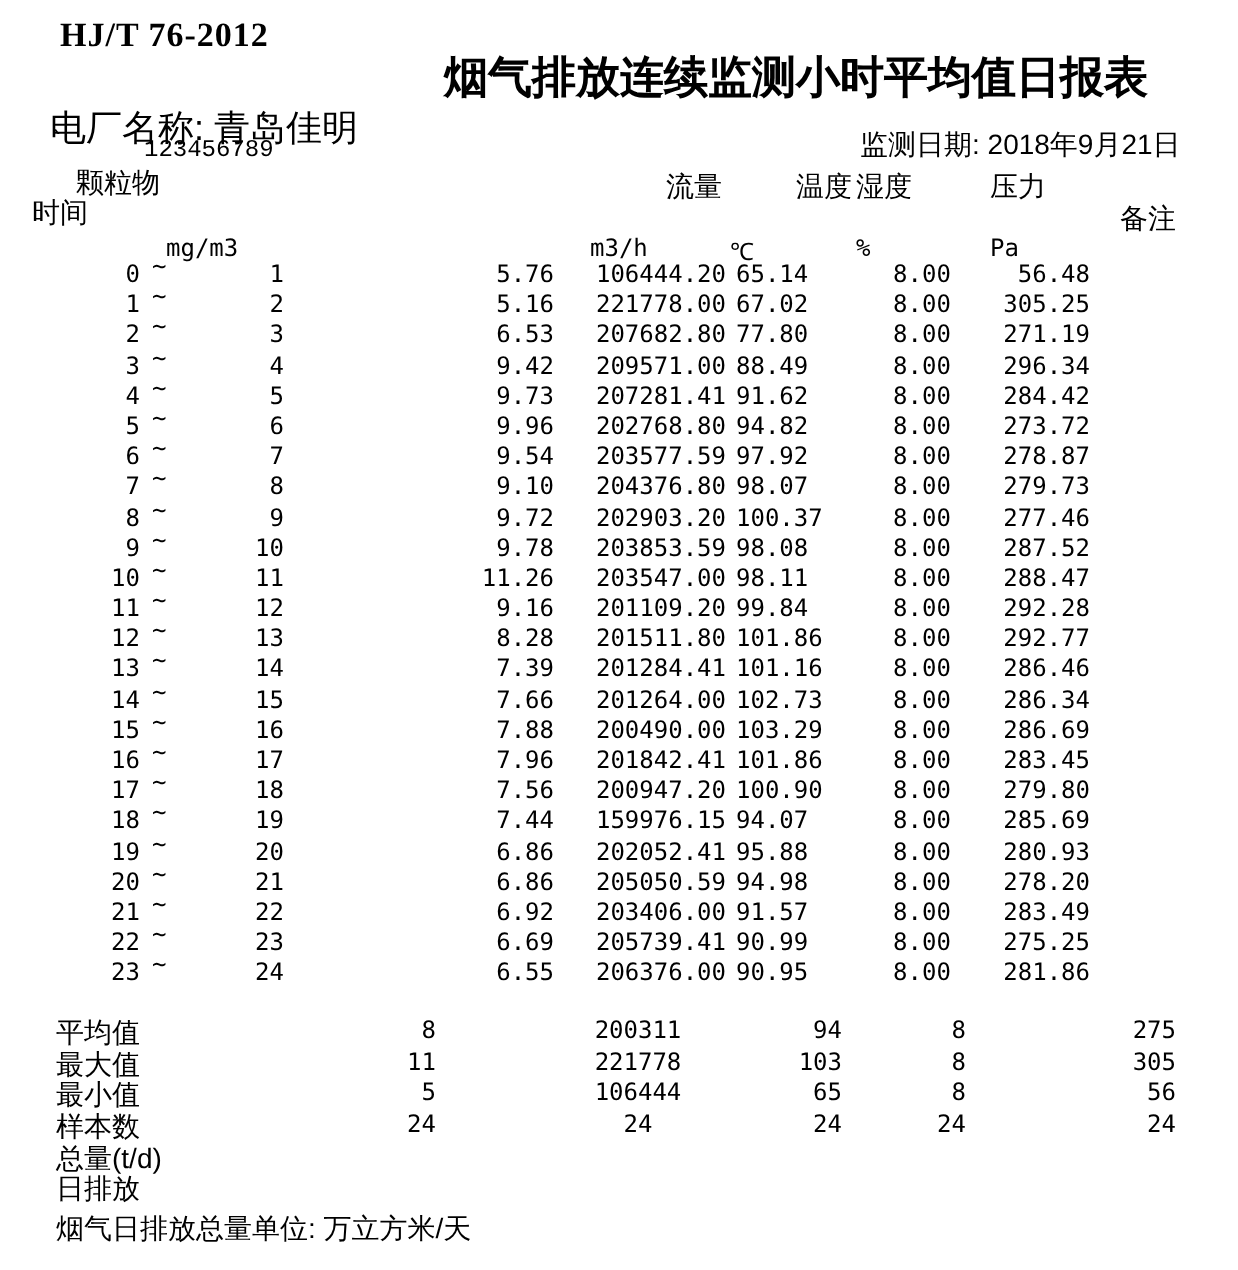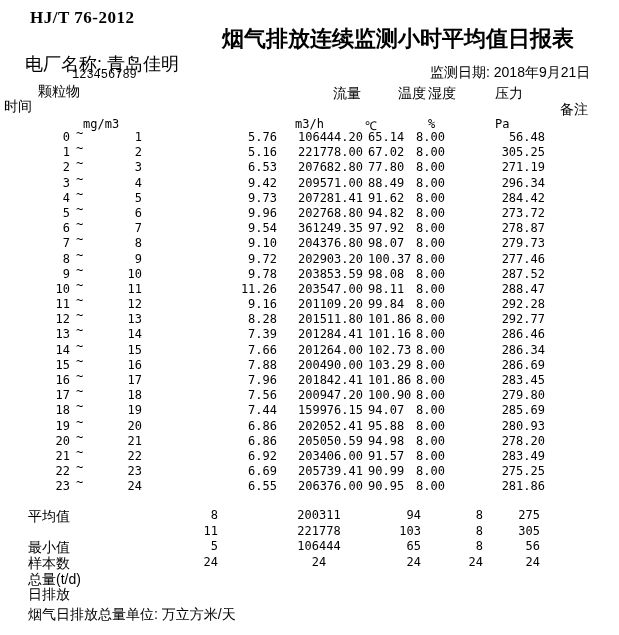--- a/index.html
+++ b/index.html
@@ -24,21 +24,21 @@
   #tick-mark  { left: 25px; top: 64px; font-size: 13px; font-family: "DejaVu Sans Mono", monospace; }
   #plant-code { left: 72px; top: 68px; font-size: 12px; font-family: Liberation Mono, monospace; }
   #date-line  { left: 430px; top: 64px; font-size: 14px; }
 
   .colhead { font-size: 14px; }
   #h-pm    { left: 38px;  top: 83px; }
   #h-flow  { left: 333px; top: 85px; }
   #h-temp  { left: 398px; top: 85px; }
   #h-hum   { left: 428px; top: 85px; }
   #h-pres  { left: 495px; top: 85px; }
-  #h-time  { left: 4px;   top: 98px; }
+  #h-time  { left: 16px;   top: 98px; }
   #h-note  { left: 560px; top: 101px; }
 
   .unit { font-size: 12px; font-family: "DejaVu Sans Mono", monospace; top: 117px; }
   #u-pm   { left: 83px; }
   #u-flow { left: 295px; }
   #u-temp { left: 365px; }
   #u-hum  { left: 428px; }
   #u-pres { left: 495px; }
 
   #hour-rows { position: absolute; left: 0; top: 130px; width: 619px; }
@@ -47,31 +47,31 @@
     position: absolute; top: 0;
     font-family: "DejaVu Sans Mono", monospace;
     font-size: 12px; white-space: pre;
   }
   .c-from  { left: 0;   width: 70px; text-align: right; }
   .c-tilde { left: 76px; width: 16px; top: -4px !important; font-size: 10px; }
   .c-to    { left: 80px; width: 62px; text-align: right; }
   .c-pm    { left: 180px; width: 97px; text-align: right; }
   .c-flow  { left: 285px; width: 78px; text-align: right; }
   .c-temp  { left: 368px; width: 50px; }
-  .c-hum   { left: 416px; width: 50px; text-align: left; }
+  .c-hum   { left: 436px; width: 50px; text-align: center; }
   .c-pres  { left: 483px; width: 62px; text-align: right; }
 
   #summary-rows { position: absolute; left: 0; top: 508px; width: 548px; }
   .srow { position: relative; height: 15.7px; }
   .s-label { left: 28px; width: 110px; font-family: "Liberation Sans", sans-serif !important; font-size: 14px !important; }
   .s-pm    { left: 128px; width: 90px; text-align: right; }
   .s-flow  { left: 280px; width: 78px; text-align: center; }
   .s-temp  { left: 371px; width: 50px; text-align: right; }
   .s-hum   { left: 433px; width: 50px; text-align: right; }
-  .s-pres  { left: 480px; width: 60px; text-align: right; }
+  .s-pres  { left: 480px; width: 60px; text-align: right; padding-left: 48px; }
 
   #foot-note { left: 28px; top: 606px; font-size: 14px; }
 </style>
 </head>
 <body>
 
 <div class="abs" id="std-number">HJ/T 76-2012</div>
 <div class="abs" id="report-title">烟气排放连续监测小时平均值日报表</div>
 
 <div class="abs" id="plant-line"><span>电厂名称:</span><span> </span><span>青岛佳明</span></div>
@@ -152,21 +152,21 @@
       <span class="c-flow">202768.80</span>
       <span class="c-temp">94.82</span>
       <span class="c-hum">8.00</span>
       <span class="c-pres">273.72</span>
     </div>
     <div class="hrow">
       <span class="c-from">6</span>
       <span class="c-tilde">~</span>
       <span class="c-to">7</span>
       <span class="c-pm">9.54</span>
-      <span class="c-flow">361249.35</span>
+      <span class="c-flow">203577.59</span>
       <span class="c-temp">97.92</span>
       <span class="c-hum">8.00</span>
       <span class="c-pres">278.87</span>
     </div>
     <div class="hrow">
       <span class="c-from">7</span>
       <span class="c-tilde">~</span>
       <span class="c-to">8</span>
       <span class="c-pm">9.10</span>
       <span class="c-flow">204376.80</span>
@@ -338,20 +338,21 @@
 <div id="summary-rows">
     <div class="srow">
       <span class="s-label">平均值</span>
       <span class="s-pm">8</span>
       <span class="s-flow">200311</span>
       <span class="s-temp">94</span>
       <span class="s-hum">8</span>
       <span class="s-pres">275</span>
     </div>
     <div class="srow">
+      <span class="s-label">最大值</span>
       <span class="s-pm">11</span>
       <span class="s-flow">221778</span>
       <span class="s-temp">103</span>
       <span class="s-hum">8</span>
       <span class="s-pres">305</span>
     </div>
     <div class="srow">
       <span class="s-label">最小值</span>
       <span class="s-pm">5</span>
       <span class="s-flow">106444</span>

